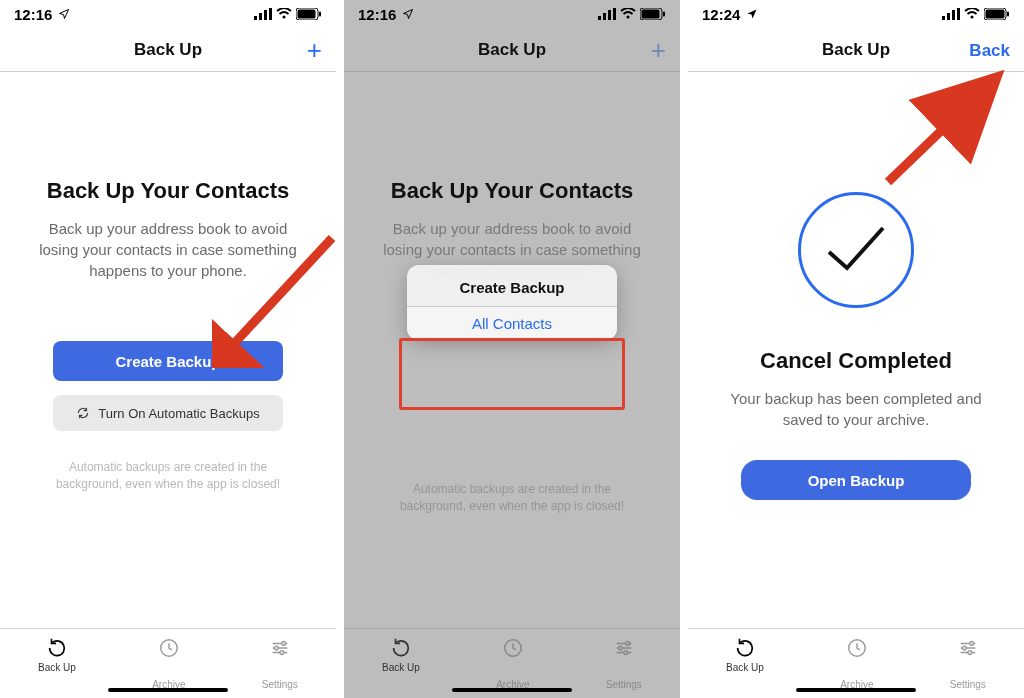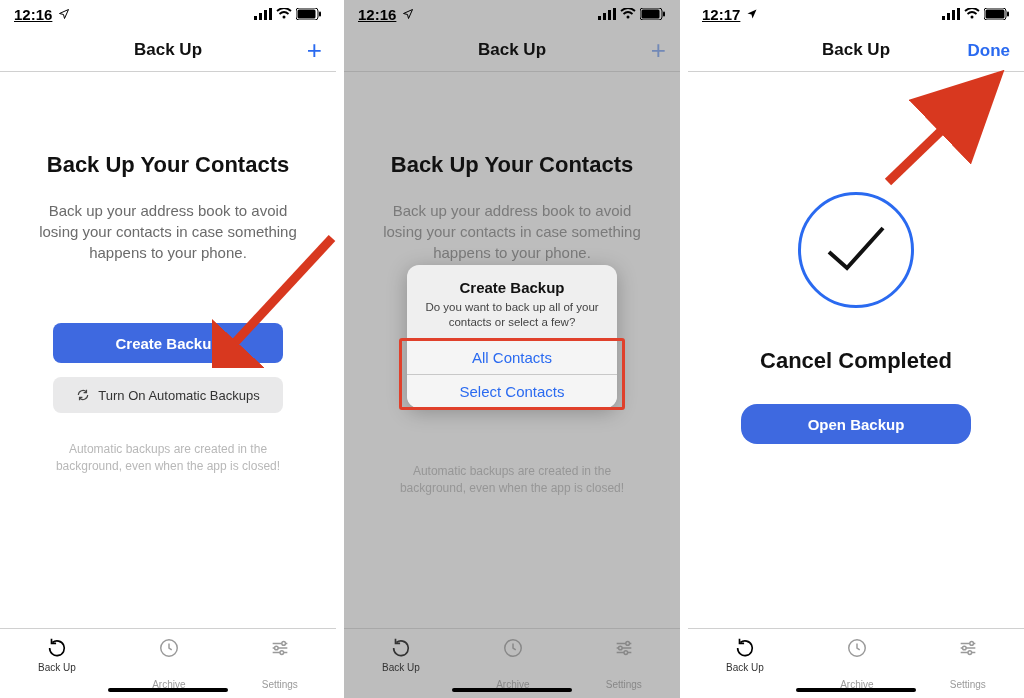--- a/index.html
+++ b/index.html
@@ -27,21 +27,21 @@
   .status-bar {
     height: 28px;
     display: flex;
     align-items: center;
     justify-content: space-between;
     padding: 0 14px;
     font-weight: 600;
     font-size: 15px;
     color: #000;
   }
-  .status-left { display: flex; align-items: center; gap: 6px; text-decoration: underline; }
+  .status-left { display: flex; align-items: center; gap: 6px; }
   .status-right { display: flex; align-items: center; gap: 4px; }
   .nav-bar {
     height: 44px;
     display: flex;
     align-items: center;
     justify-content: center;
     border-bottom: 1px solid #d0d0d0;
     position: relative;
     font-size: 17px;
     font-weight: 600;
@@ -64,27 +64,27 @@
   .content {
     flex: 1;
     display: flex;
     flex-direction: column;
     align-items: center;
     padding: 0 20px;
     text-align: center;
     position: relative;
   }
   .title-large {
-    margin-top: 80px;
+    margin-top: 106px;
     font-size: 22px;
     font-weight: 700;
     color: #111;
   }
   .subtitle {
-    margin-top: 22px;
+    margin-top: 14px;
     font-size: 15px;
     line-height: 1.4;
     color: #6b6b6b;
     max-width: 270px;
   }
   .primary-btn {
     width: 230px;
     height: 40px;
     background: #3e69e0;
     color: #fff;
@@ -395,32 +395,30 @@
           </svg>
         </span>
       <span>Settings</span>
     </div>
     <div class="home-indicator"></div>
   </div>
 
   <div class="alert">
     <div class="alert-header">
       <div class="alert-title">Create Backup</div>
-      <div class="alert-msg">Do you want to back up all of your contacts or select a few?</div>
     </div>
     <div class="alert-btn">All Contacts</div>
-    <div class="alert-btn">Select Contacts</div>
   </div>
   <div class="alert-highlight"></div>
 </div>
 
 <div class="phone">
   <div class="status-bar">
     <div class="status-left">
-      <span>12:17</span>
+      <span>12:24</span>
       <span>
           <svg width="12" height="12" viewBox="0 0 24 24">
             <path d="M3 11 L21 3 L13 21 L11 13 Z" fill="#000"></path>
           </svg>
         </span>
     </div>
     <div class="status-right">
       <span>
           <svg width="18" height="12" viewBox="0 0 18 12">
             <rect x="0" y="8" width="3" height="4" fill="#000"></rect>
@@ -440,29 +438,30 @@
           <svg width="26" height="12" viewBox="0 0 26 12">
             <rect x="0" y="0" width="22" height="12" rx="3" fill="none" stroke="#000" stroke-width="1"></rect>
             <rect x="1.5" y="1.5" width="19" height="9" rx="1.5" fill="#000"></rect>
             <rect x="23" y="3.5" width="2" height="5" rx="1" fill="#000"></rect>
           </svg>
         </span>
     </div>
   </div>
   <div class="nav-bar">
     <span>Back Up</span>
-    <span class="nav-action-right text-btn">Done</span>
+    <span class="nav-action-right text-btn">Back</span>
   </div>
   <div class="content">
     <div class="success-circle">
       <svg width="70" height="60" viewBox="0 0 70 60">
           <path d="M8 32 L26 48 L62 8" fill="none" stroke="#111" stroke-width="4"></path>
         </svg>
     </div>
     <div class="title-large after-circle">Cancel Completed</div>
+    <div class="subtitle">Your backup has been completed and saved to your archive.</div>
     <button class="primary-btn" style="margin-top:30px;border-radius:16px;">Open Backup</button>
   </div>
   <div class="tab-bar">
     <div class="tab-item">
       <span class="tab-icon">
           <svg width="22" height="22" viewBox="0 0 24 24">
             <path d="M4 12a8 8 0 1 0 3-6" fill="none" stroke="#000" stroke-width="1.8"></path>
             <path d="M6 2v5h5" fill="none" stroke="#000" stroke-width="1.8"></path>
           </svg>
         </span>

